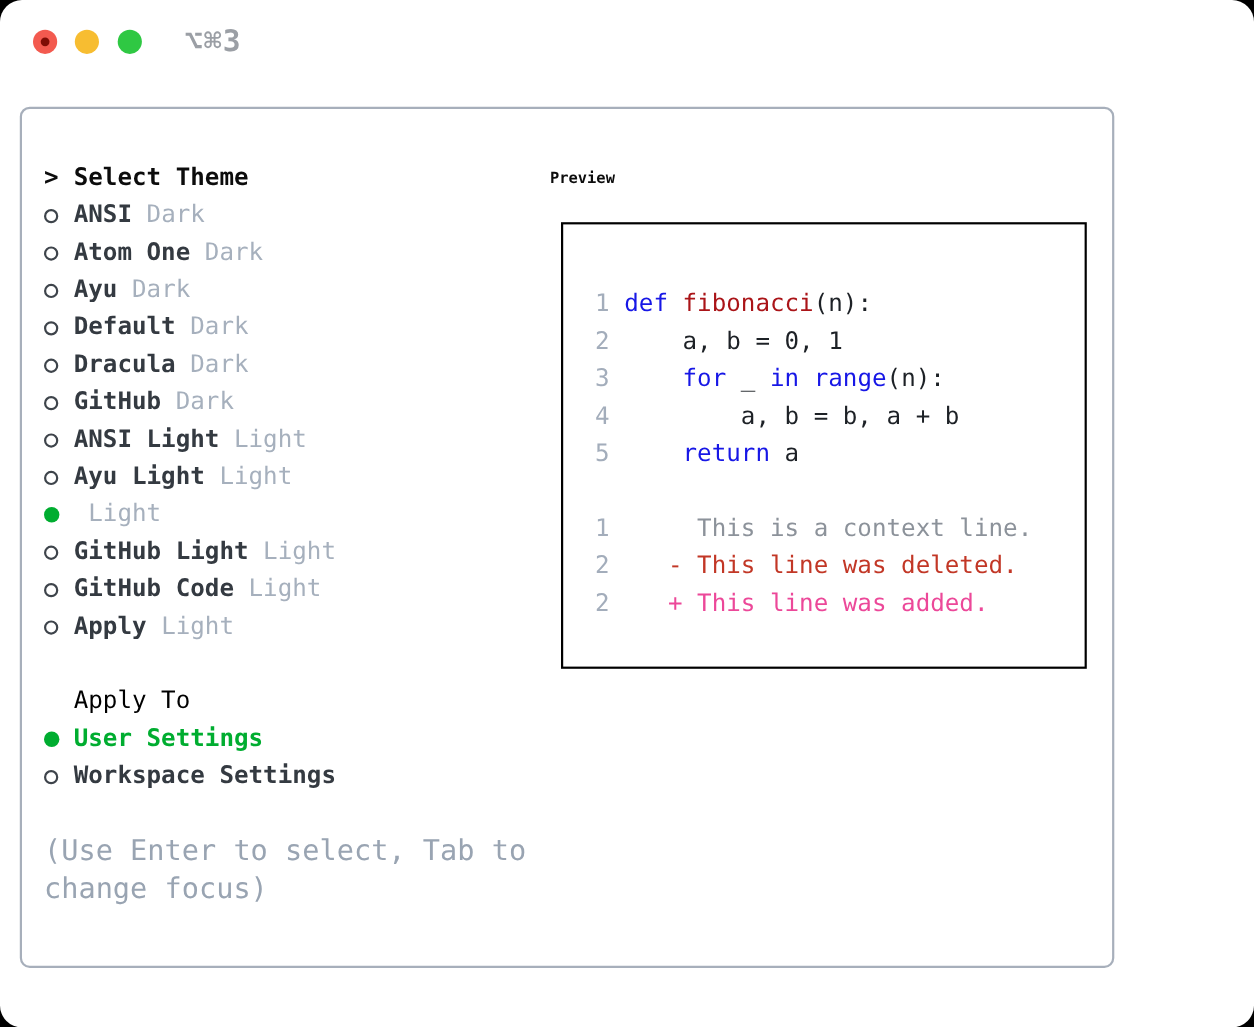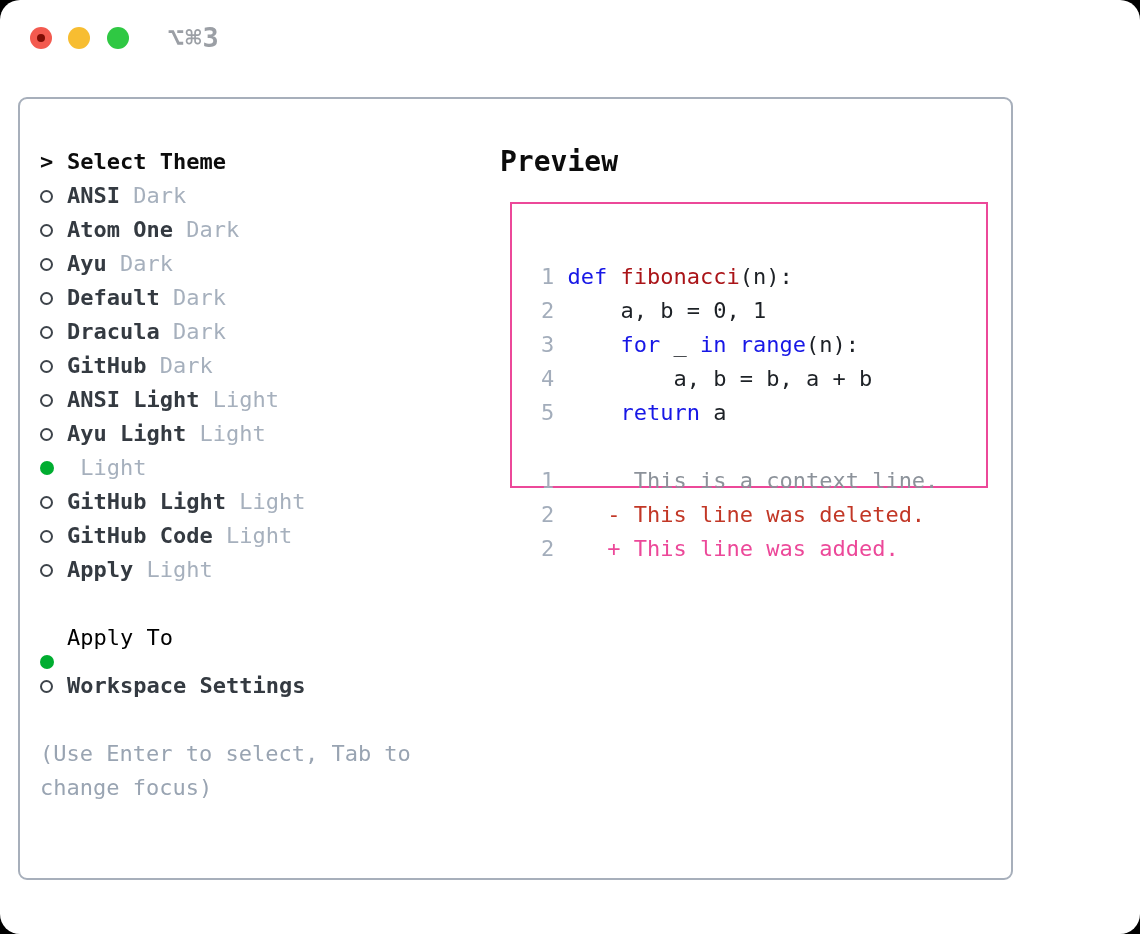--- a/index.html
+++ b/index.html
@@ -46,30 +46,30 @@
   .radio{
     width:13px;height:13px;border-radius:50%;
     border:2px solid #3e444b;box-sizing:border-box;display:inline-block;
   }
   .radio.sel{border:none;width:14px;height:14px;background:#00ad30;}
   .item-name{color:#343a41;font-weight:bold;}
   .item-name.sel{color:#00ad30;}
   .suffix{color:#a6b0bd;}
   .blankrow{height:34px;}
   .hint{
-    margin-left:0;width:440px;color:#99a4b2;font-size:22px;line-height:34px;
+    margin-left:0;width:440px;color:#99a4b2;font-size:26px;line-height:34px;
   }
   
   .preview-title{
     position:absolute;left:480px;top:46px;
-    font-size:28px;line-height:34px;font-weight:bold;color:#0c0c0c;
+    font-size:14px;line-height:34px;font-weight:bold;color:#0c0c0c;
   }
   .preview-box{
-    position:absolute;left:490px;top:103px;width:478px;height:286px;
-    border:2px solid #ec4899;background:#fff;box-sizing:border-box;
+    position:absolute;left:490px;top:103px;width:478px;height:406px;
+    border:2px solid #000000;background:#fff;box-sizing:border-box;
   }
   .code{
     position:absolute;left:29px;top:56px;
     font-size:22px;line-height:34px;white-space:pre;color:#1d2126;
   }
   .gut{color:#a3adbb;}
   .tok-kw{color:#1717e6;}
   .tok-fn{color:#aa1418;}
   .tok-pl{color:#1d2126;}
   .diff-context{color:#8c929a;}
@@ -108,21 +108,21 @@
           <div class="row"><span class="marker"><span class="radio"></span></span><span class="item-name">GitHub Light</span><span class="suffix"> </span><span class="suffix">Light</span></div>
           <div class="row"><span class="marker"><span class="radio"></span></span><span class="item-name">GitHub Code</span><span class="suffix"> </span><span class="suffix">Light</span></div>
           <div class="row"><span class="marker"><span class="radio"></span></span><span class="item-name">Apply</span><span class="suffix"> </span><span class="suffix">Light</span></div>
         </div>
       <div class="blankrow"></div>
       <div class="row">
         <span class="marker"></span>
         <span class="subhdr">Apply To</span>
       </div>
       <div id="apply-list">
-          <div class="row"><span class="marker"><span class="radio sel"></span></span></div>
+          <div class="row"><span class="marker"><span class="radio sel"></span></span><span class="item-name sel">User Settings</span></div>
           <div class="row"><span class="marker"><span class="radio"></span></span><span class="item-name">Workspace Settings</span></div>
         </div>
       <div class="blankrow"></div>
       <div class="hint">(Use Enter to select, Tab to change focus)</div>
     </div>
 
     <div class="preview-title">Preview</div>
 
     <div class="preview-box">
       <div class="code" id="code-area"><div><span class="gut">1 </span><span class="tok-kw">def</span><span class="tok-pl"> </span><span class="tok-fn">fibonacci</span><span class="tok-pl">(n):</span></div><div><span class="gut">2 </span><span class="tok-pl">    a, b = 0, 1</span></div><div><span class="gut">3 </span><span class="tok-pl">    </span><span class="tok-kw">for</span><span class="tok-pl"> _ </span><span class="tok-kw">in</span><span class="tok-pl"> </span><span class="tok-kw">range</span><span class="tok-pl">(n):</span></div><div><span class="gut">4 </span><span class="tok-pl">        a, b = b, a + b</span></div><div><span class="gut">5 </span><span class="tok-pl">    </span><span class="tok-kw">return</span><span class="tok-pl"> a</span></div><div class="blankrow" style="height: 34px;"></div><div><span class="gut">1    </span><span class="diff-context">  This is a context line.</span></div><div><span class="gut">2    </span><span class="diff-deleted">- This line was deleted.</span></div><div><span class="gut">2    </span><span class="diff-added">+ This line was added.</span></div></div>

